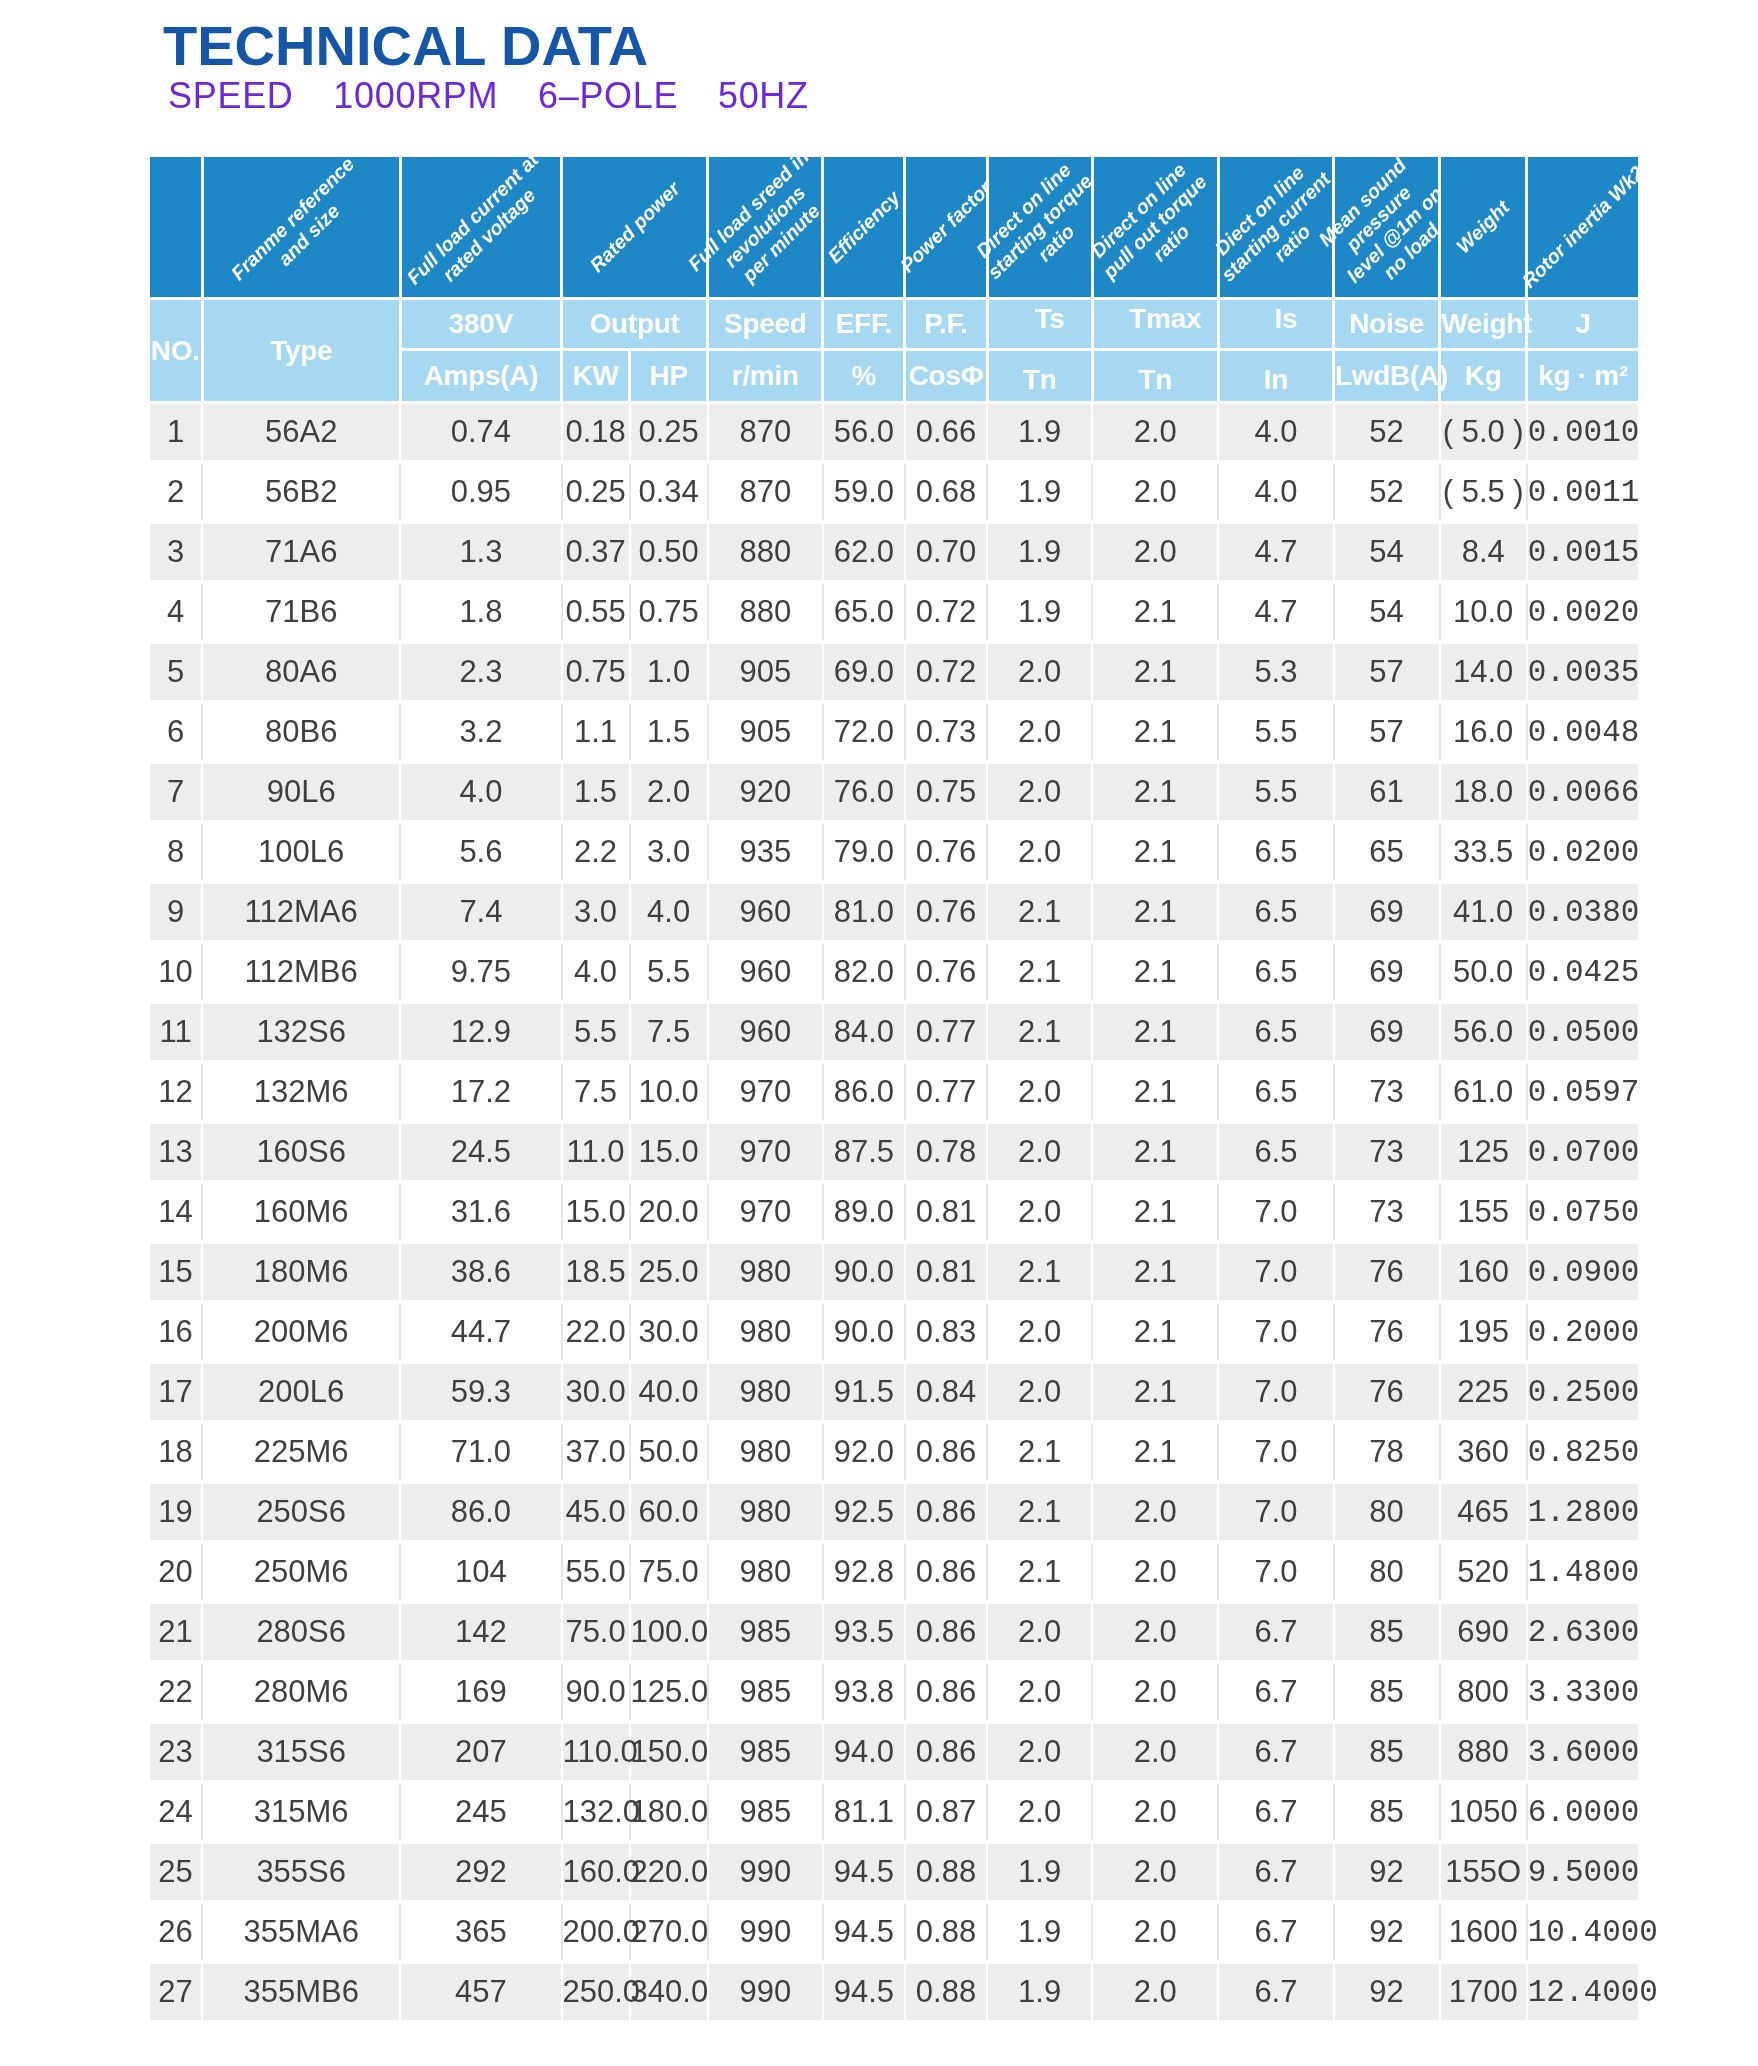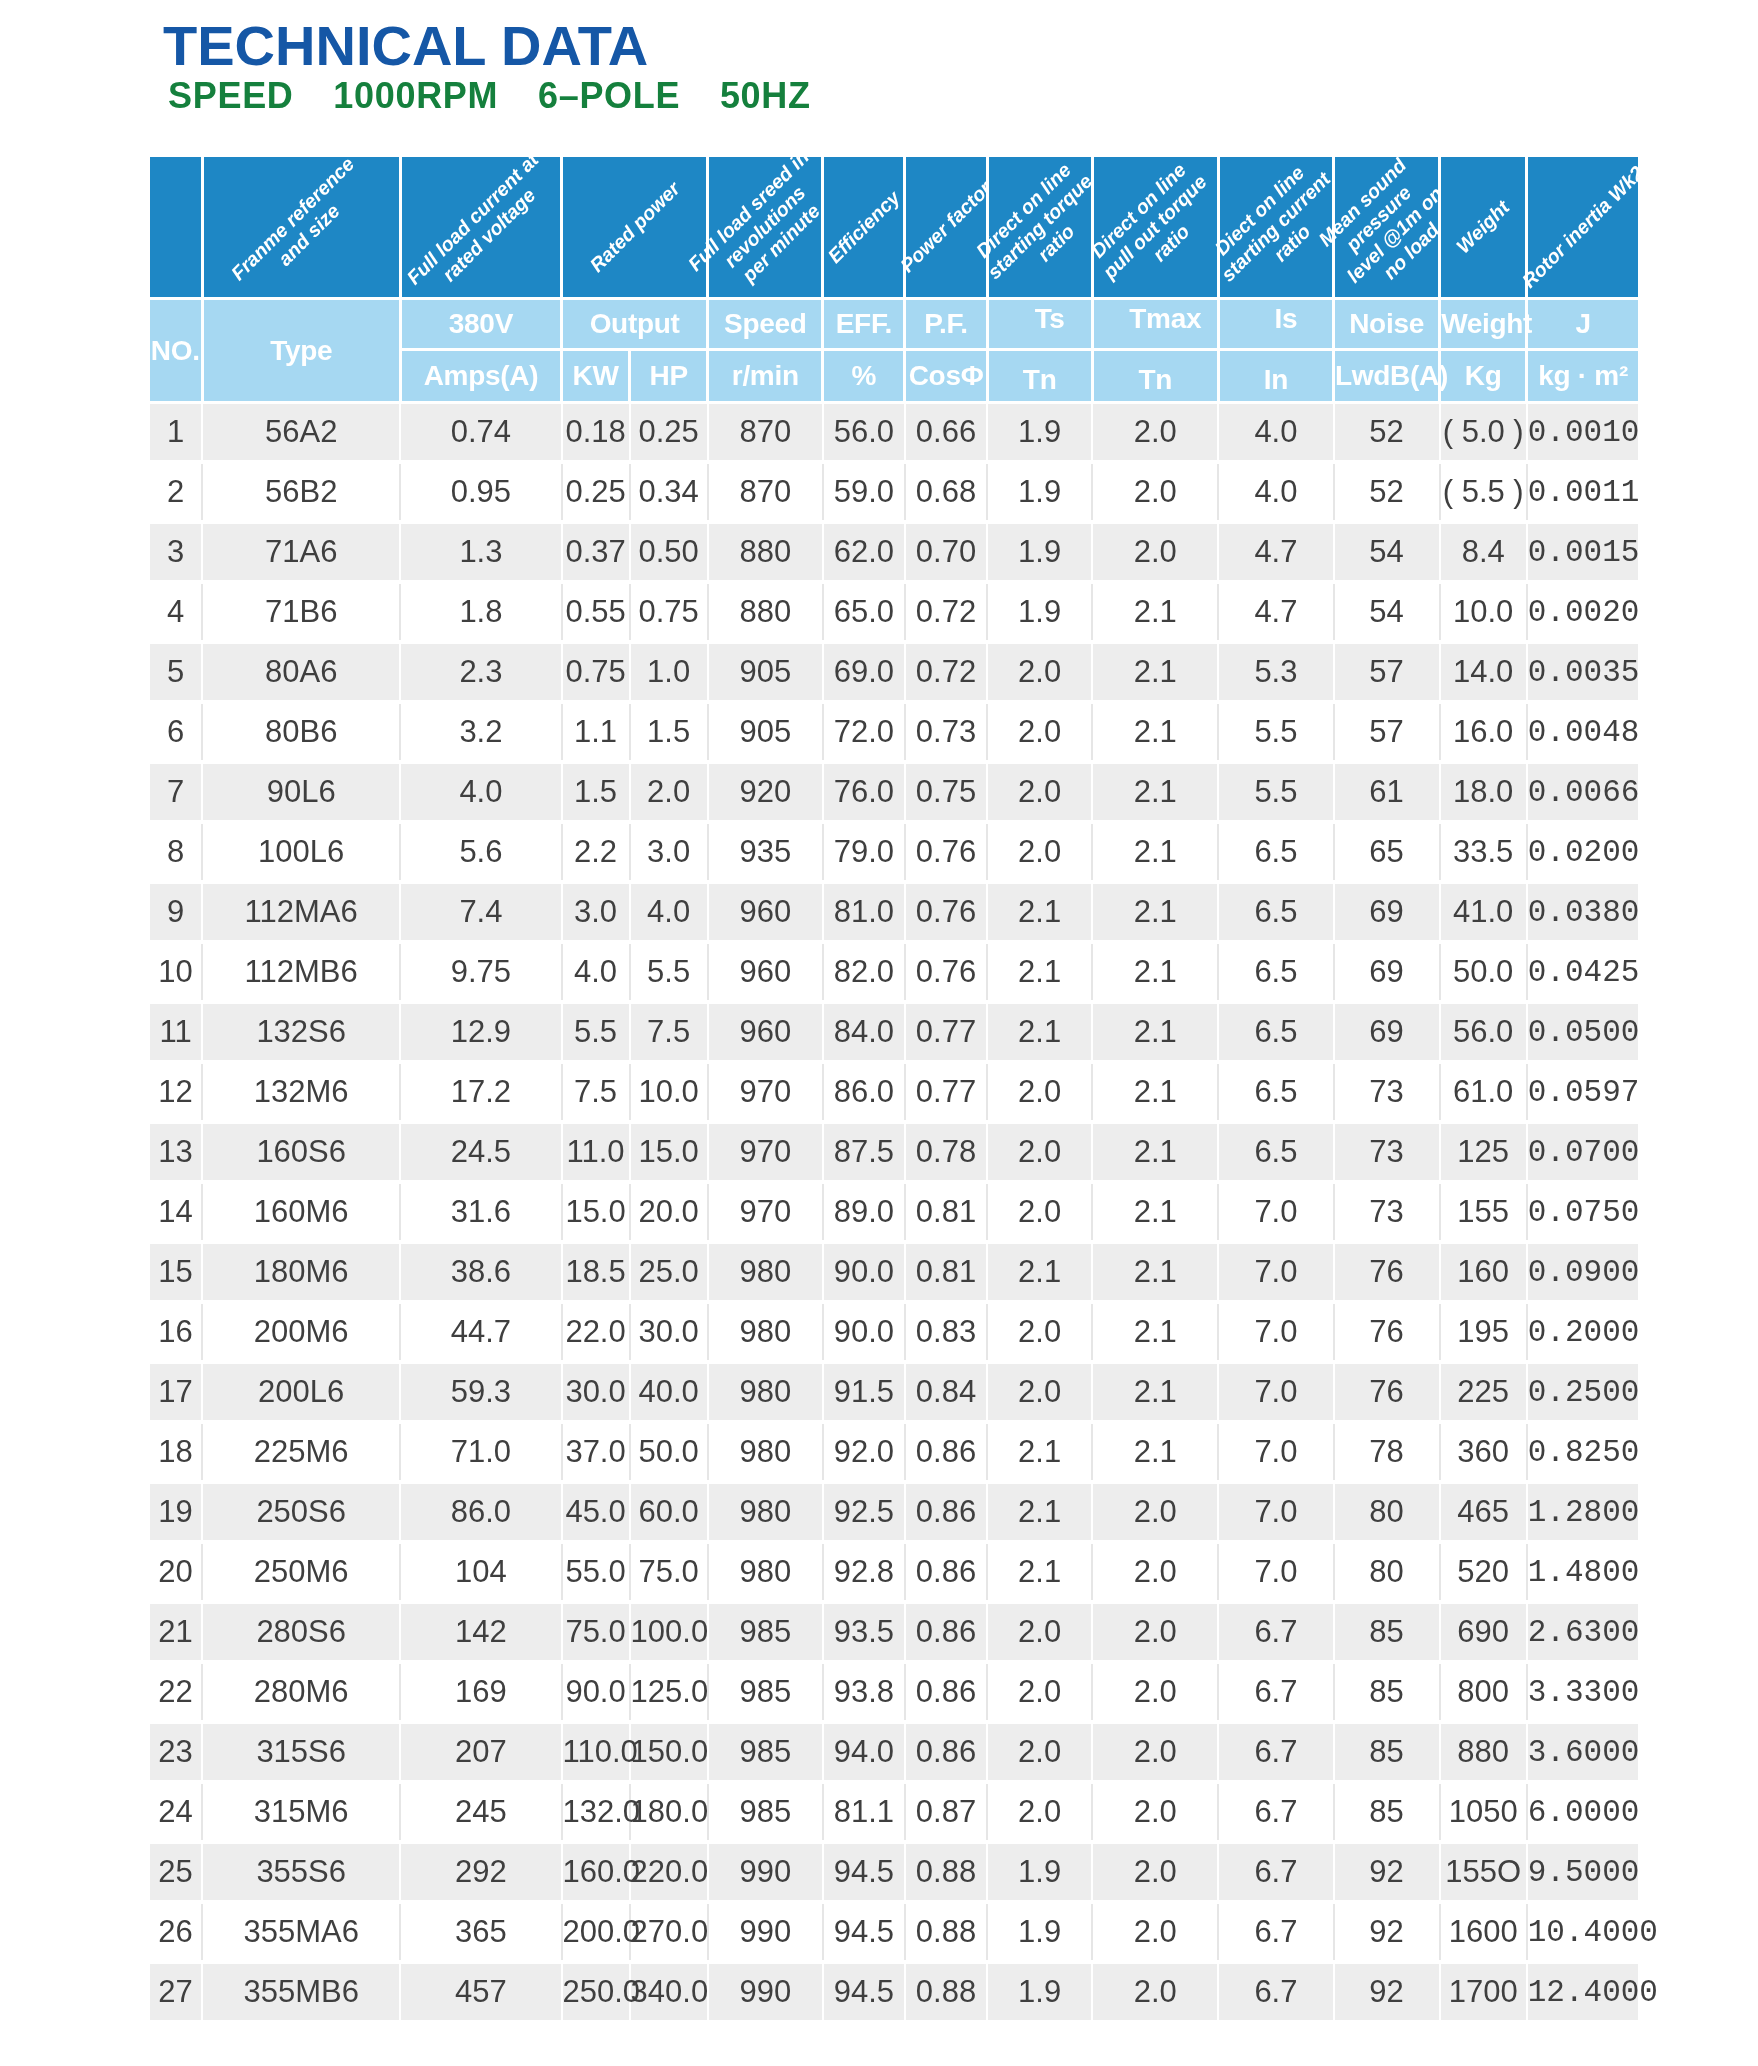--- a/index.html
+++ b/index.html
@@ -1,21 +1,21 @@
 <!DOCTYPE html>
 <html style="font-size:11.2px"><head>
 <meta charset="utf-8">
 <style>
   html,body{margin:0;padding:0;background:#ffffff;}
   body{width:1758px;height:2066px;position:relative;font-family:"Liberation Sans",sans-serif;}
 
   .page-title{position:absolute;left:159px;top:14px;margin:4px;font-size:56px;line-height:1.0;
     font-weight:bold;color:#1557A6;letter-spacing:0px;}
   .page-subtitle{position:absolute;left:168px;top:78px;margin:0;font-size:36px;line-height:1.0;
-    font-weight:bold;color:#15803d;word-spacing:29px;letter-spacing:0.7px;}
+    font-weight:normal;color:#6d28d9;word-spacing:29px;letter-spacing:0.7px;}
 
   table.tech{position:absolute;left:150px;top:157px;width:1488px;
     border-collapse:collapse;table-layout:fixed;}
 
   
   thead th{background:#1E87C5;border-right:3.5px solid #ffffff;border-bottom:3.5px solid #ffffff;
     font-weight:bold;color:#ffffff;padding:0;}
   thead tr th:last-child{border-right:none;}
   tr.diag-row th{height:140px;position:relative;overflow:visible;}
   .rot{position:absolute;left:50%;top:50%;

